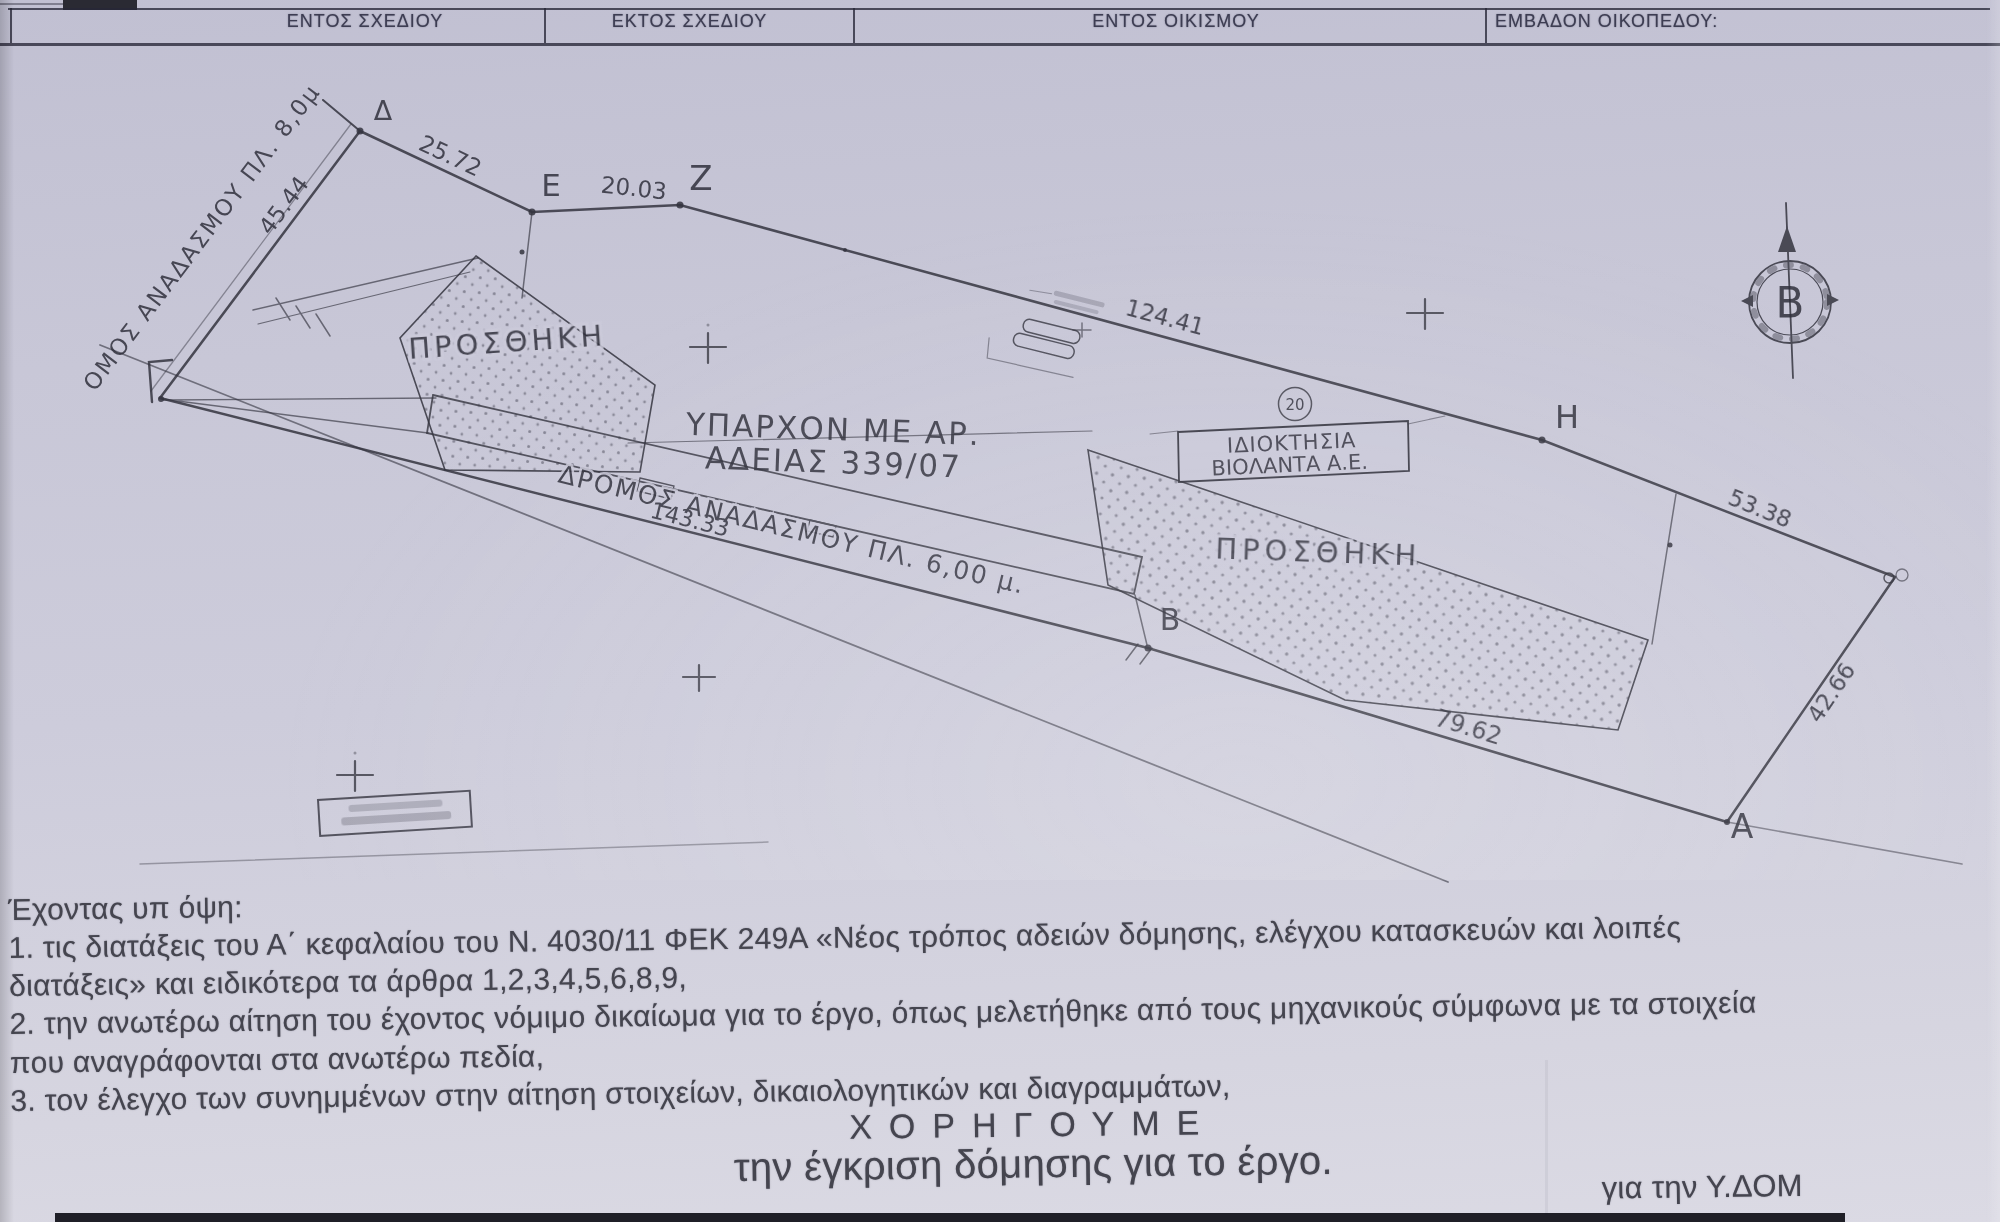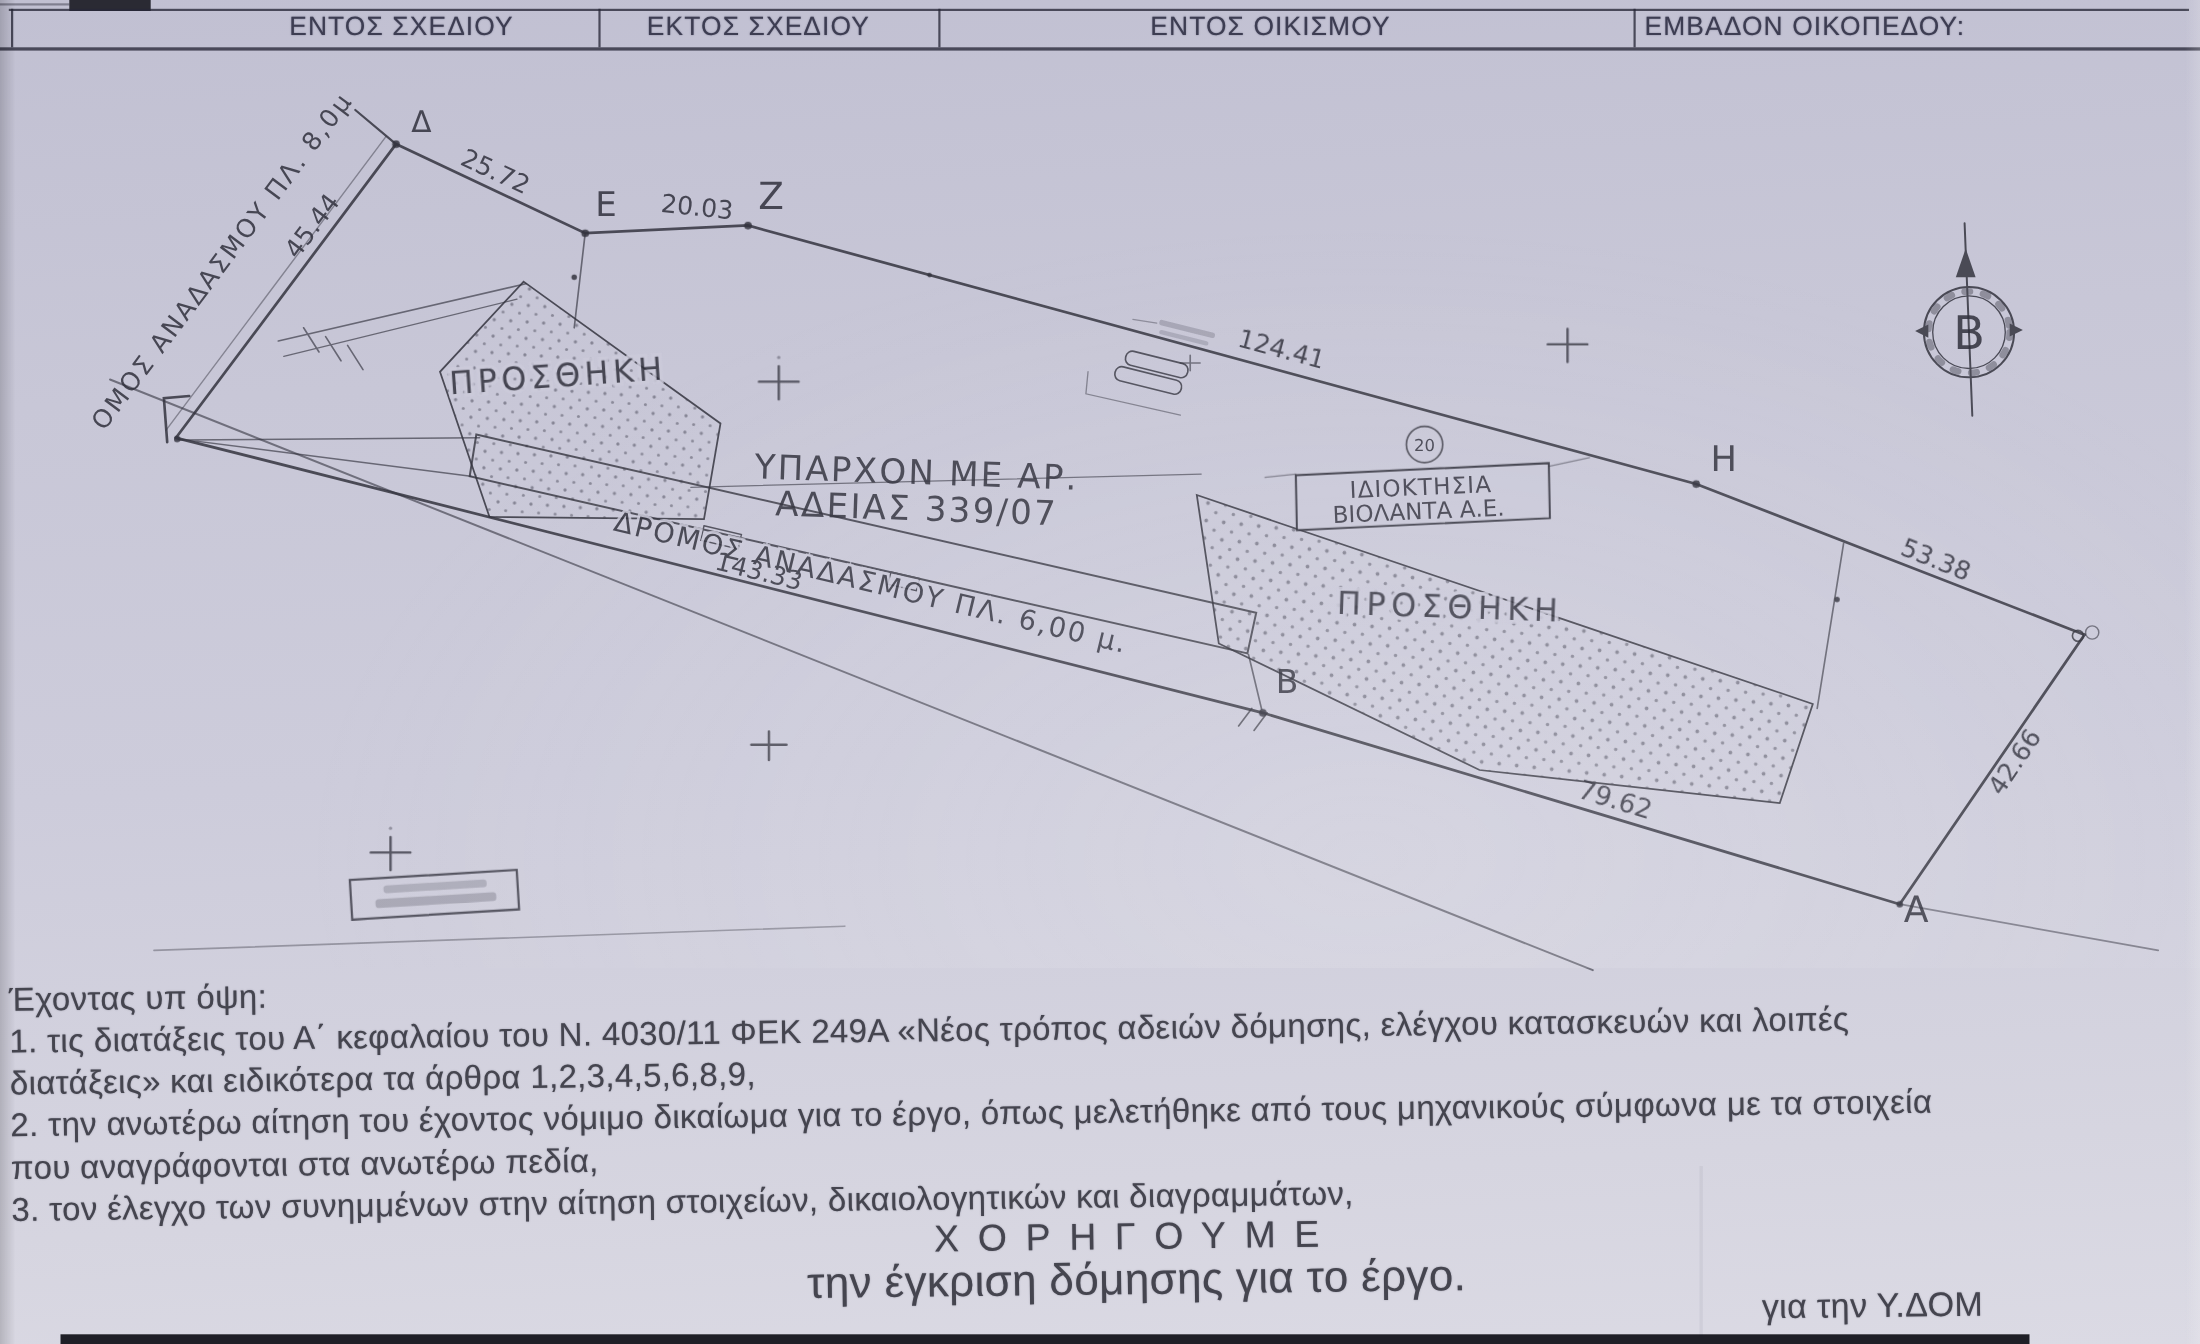--- a/index.html
+++ b/index.html
@@ -4,21 +4,21 @@
 <style>
   html,body{margin:0;padding:0;background:#888;}
   #doc{
     position:relative;width:2000px;height:1222px;overflow:hidden;
     background:linear-gradient(177deg,#c1c0d2 0%,#c8c7d7 28%,#cdccdb 55%,#d6d5e0 85%,#dbdae4 100%);
     font-family:"Liberation Sans",sans-serif;
   }
   .abs{position:absolute;}
   .hdr-line{background:rgba(38,38,55,.78);}
   .hdr-cell{
-    position:absolute;top:11px;font-size:24px;color:#3d3d52;letter-spacing:1px;
+    position:absolute;top:11px;font-size:18px;color:#3d3d52;letter-spacing:1px;
     text-shadow:0 0 1.4px rgba(55,55,80,.6);white-space:nowrap;
   }
   .center{text-align:center;}
   #plan-svg{position:absolute;left:0;top:0;filter:blur(.35px);}
   .body-block{
     position:absolute;left:0;top:0;width:2000px;height:1222px;
     transform:rotate(-.7deg);transform-origin:0 900px;
     color:#45454f;
   }
   .bline{position:absolute;white-space:nowrap;font-size:30px;letter-spacing:.3px;
@@ -35,21 +35,21 @@
 
   <div class="abs" style="left:0;top:0;width:2000px;height:46px;">
     <div class="abs hdr-line" style="left:8px;top:8px;width:1982px;height:2px;"></div>
     <div class="abs hdr-line" style="left:0;top:43px;width:2000px;height:3px;"></div>
     <div class="abs hdr-line" style="left:10px;top:8px;width:2px;height:35px;"></div>
     <div class="abs hdr-line" style="left:544px;top:8px;width:2px;height:35px;"></div>
     <div class="abs hdr-line" style="left:853px;top:8px;width:2px;height:35px;"></div>
     <div class="abs hdr-line" style="left:1485px;top:8px;width:2px;height:35px;"></div>
     <div class="hdr-cell center" style="left:165px;width:400px;">ΕΝΤΟΣ ΣΧΕΔΙΟΥ</div>
     <div class="hdr-cell center" style="left:536px;width:307px;">ΕΚΤΟΣ ΣΧΕΔΙΟΥ</div>
-    <div class="hdr-cell center" style="left:855px;width:600px;">ΕΝΤΟΣ ΟΙΚΙΣΜΟΥ</div>
+    <div class="hdr-cell center" style="left:876px;width:600px;">ΕΝΤΟΣ ΟΙΚΙΣΜΟΥ</div>
     <div class="hdr-cell" style="left:1495px;text-align:right;">ΕΜΒΑΔΟΝ ΟΙΚΟΠΕΔΟΥ:</div>
   </div>
 
   <svg id="plan-svg" width="2000" height="890" viewBox="0 0 2000 890">
     <defs>
       <pattern id="dots" width="15" height="15" patternUnits="userSpaceOnUse" patternTransform="rotate(4)">
         <circle cx="3.5" cy="3.5" r="1.5" fill="#3a3a48" opacity=".55"></circle>
         <circle cx="11" cy="11" r="1.4" fill="#3a3a48" opacity=".5"></circle>
       </pattern>
       <pattern id="dots2" width="16" height="16" patternUnits="userSpaceOnUse" patternTransform="rotate(6)">

